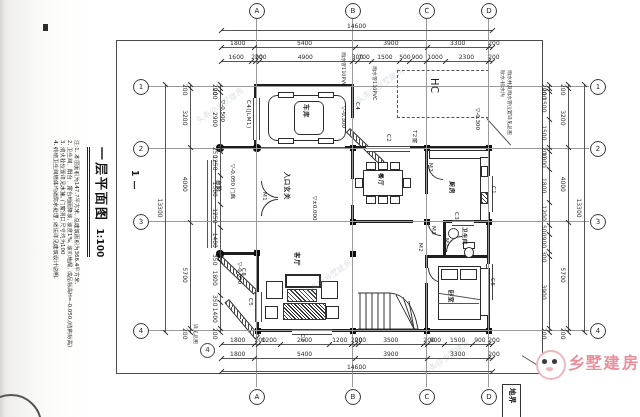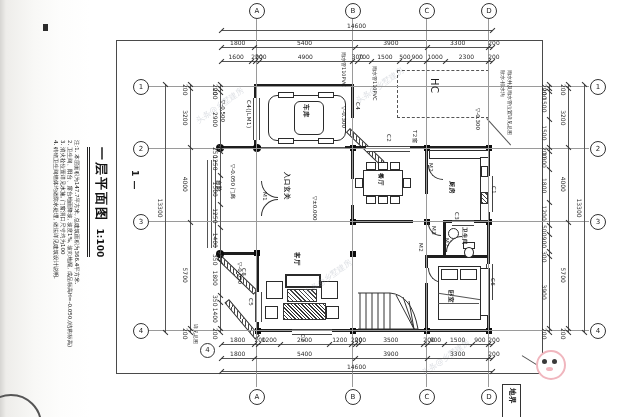--- a/index.html
+++ b/index.html
@@ -190,20 +190,21 @@
   <div class="wm" style="left:192px;top:100px;">头条@乡墅建房</div>
   <div class="wm" style="left:352px;top:80px;">头条@乡墅建房</div>
   <div class="wm" style="left:300px;top:272px;">头条@乡墅建房</div>
   <div class="wm" style="left:418px;top:352px;">头条@乡墅建房</div>
 
   <div class="abs" style="left:536px;top:350px;width:26px;height:26px;border:2px solid #f0b6be;border-radius:50%;background:#fff;">
     <div class="abs" style="left:4px;top:7px;width:5px;height:5px;background:#3a3a3a;border-radius:50%;"></div>
     <div class="abs" style="left:14px;top:7px;width:5px;height:5px;background:#3a3a3a;border-radius:50%;"></div>
     <div class="abs" style="left:8px;top:15px;width:7px;height:4px;background:#f0b6be;border-radius:50%;"></div>
   </div>
+  <div class="abs" style="left:568px;top:353px;font-size:16px;font-weight:bold;color:#e78f9b;letter-spacing:2px;">乡墅建房</div>
 
   <div id="gen">
       <div class="grid" style="left: 256px; top: 19px; width: 1px; height: 368px;"></div>
       <div class="bub" style="left: 249px; top: 3px;">A</div>
       <div class="bub" style="left: 249px; top: 389px;">A</div>
       <div class="grid" style="left: 352px; top: 19px; width: 1px; height: 368px;"></div>
       <div class="bub" style="left: 345px; top: 3px;">B</div>
       <div class="bub" style="left: 345px; top: 389px;">B</div>
       <div class="grid" style="left: 426px; top: 19px; width: 1px; height: 368px;"></div>
       <div class="bub" style="left: 419px; top: 3px;">C</div>

